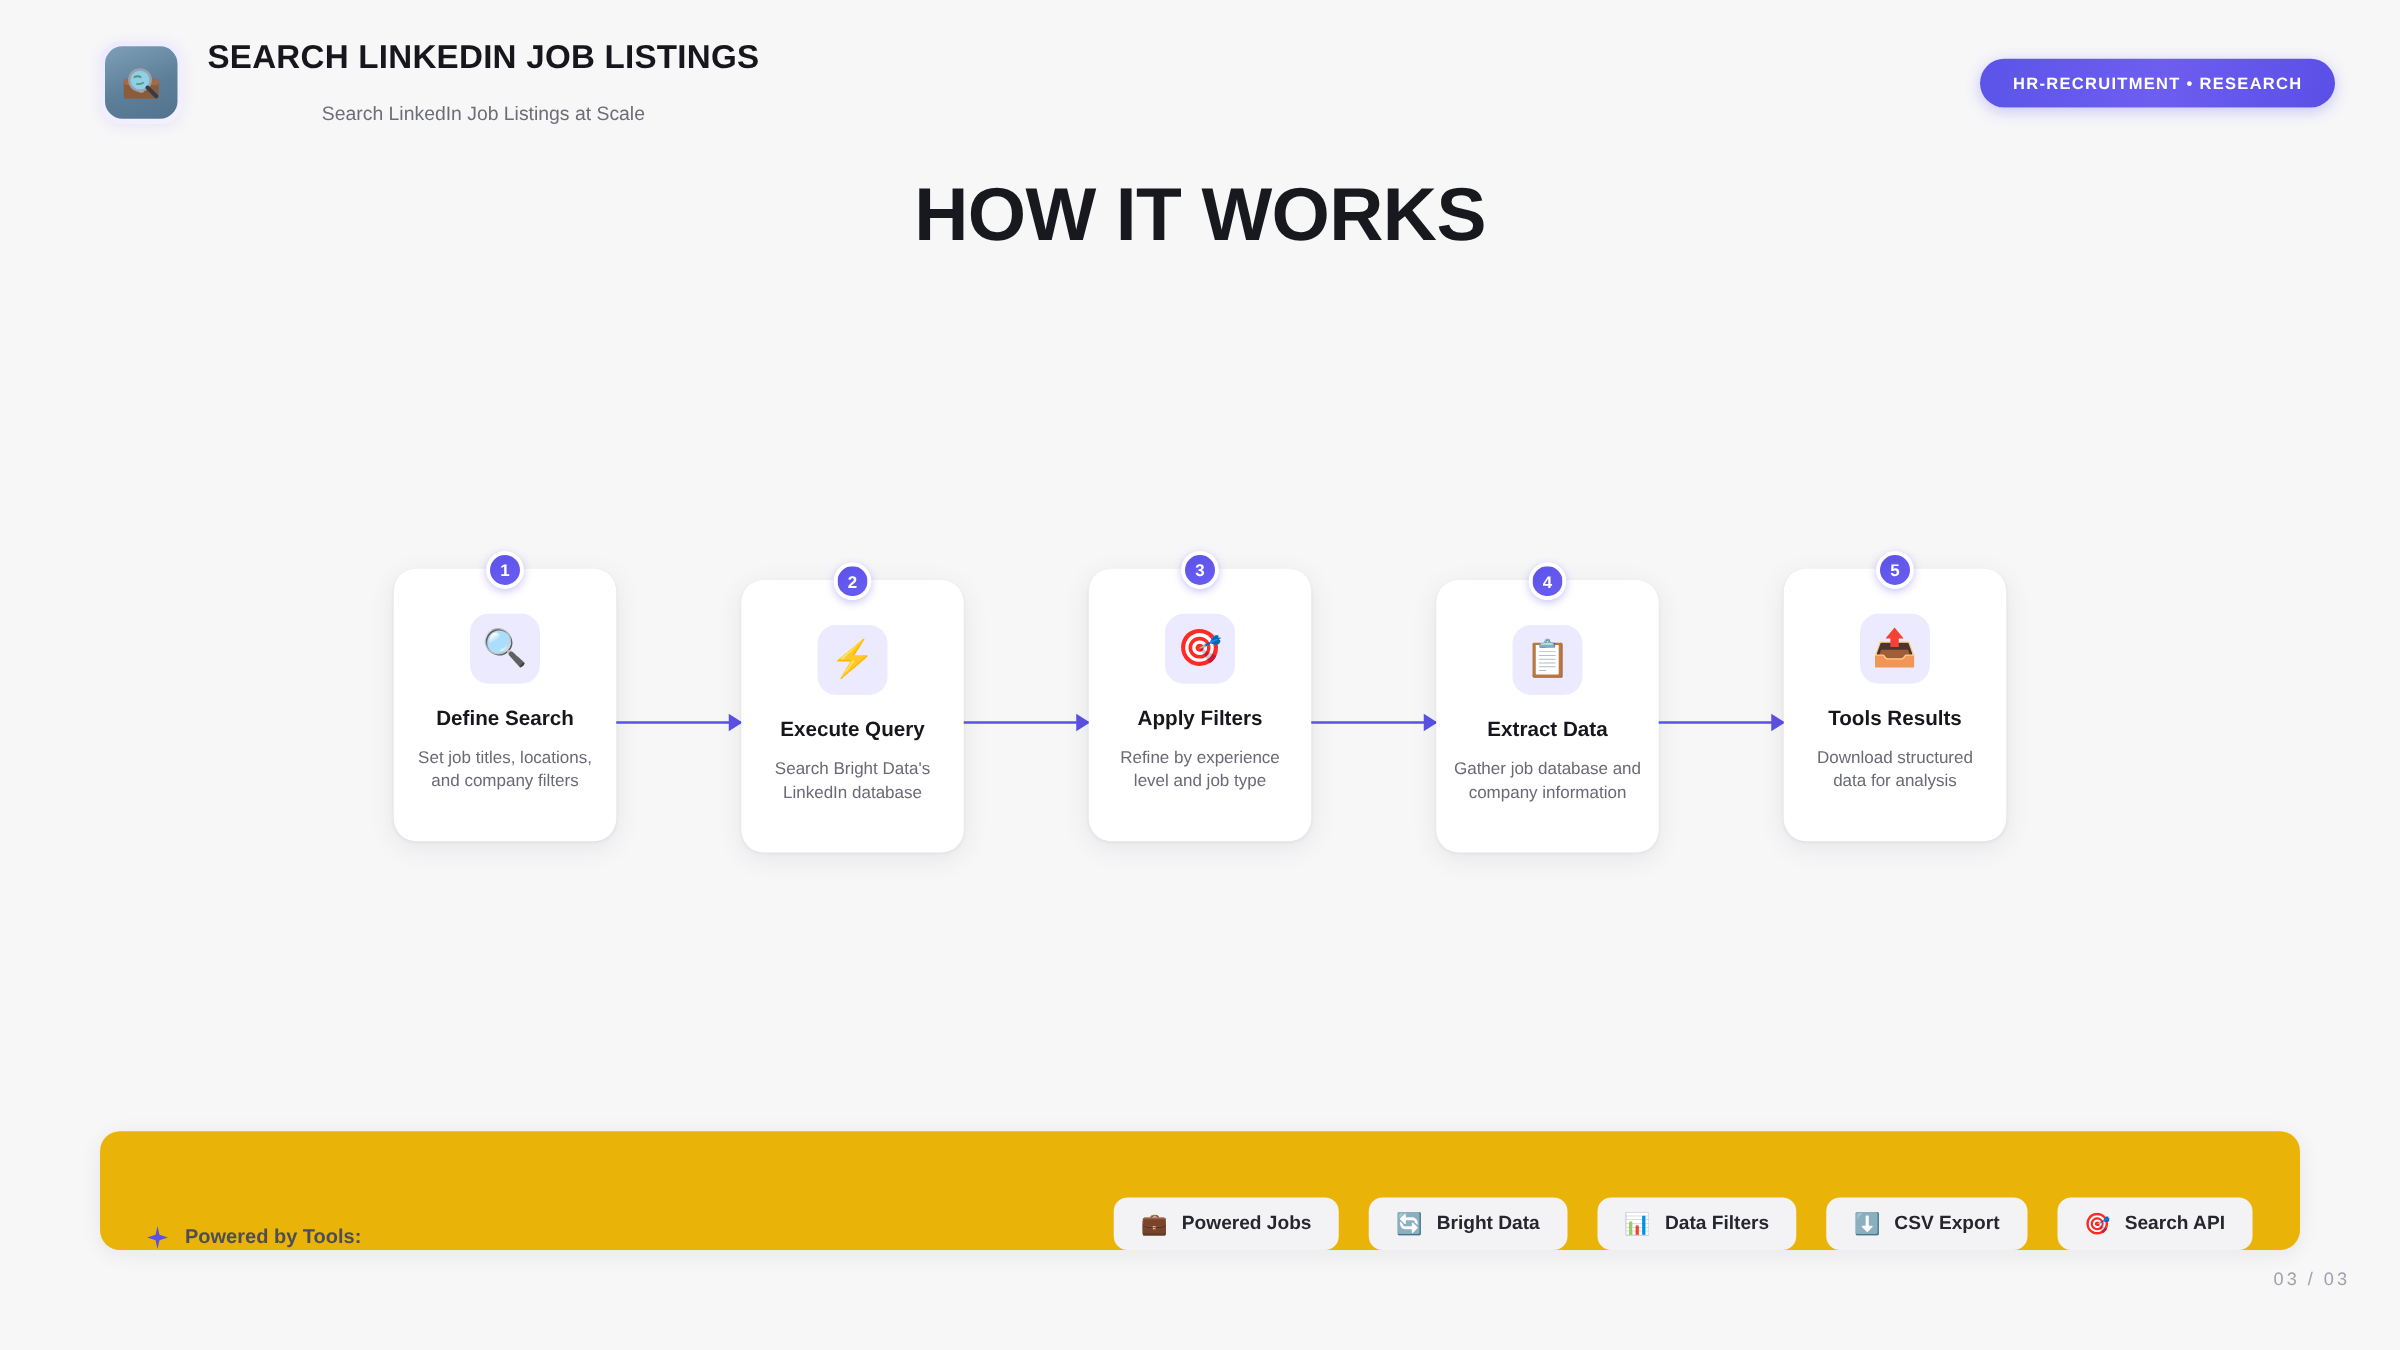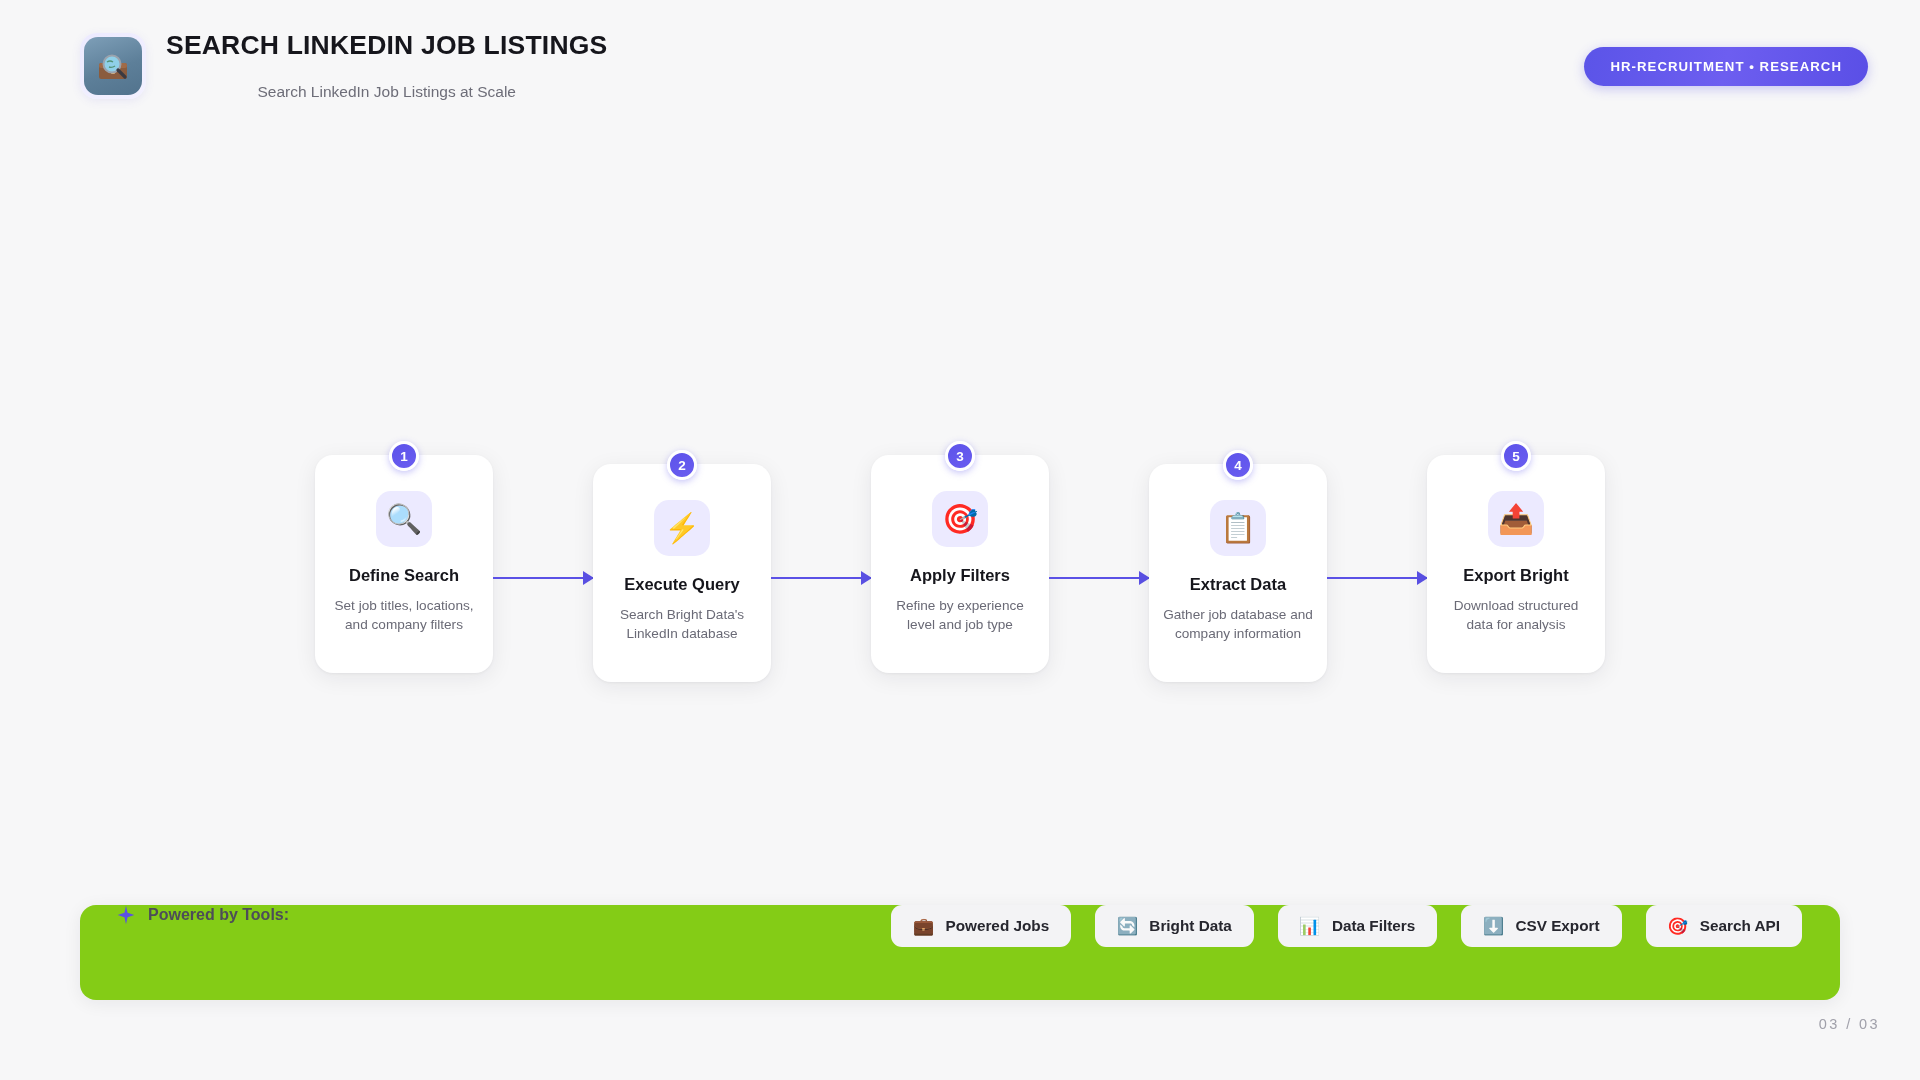--- a/index.html
+++ b/index.html
@@ -213,25 +213,25 @@
     border-bottom: 7px solid transparent;
   }
 
   
   .toolbar {
     position: absolute;
     left: 80px;
     top: 905px;
     width: 1760px;
     height: 95px;
-    background: #84cc16;
+    background: #eab308;
     border-radius: 16px;
     box-shadow: 0 3px 18px rgba(25,25,45,0.07);
     display: flex;
-    align-items: flex-start;
+    align-items: flex-end;
     padding: 0 38px 0 36px;
   }
 
   .powered {
     display: flex;
     align-items: center;
     gap: 12px;
     flex: 0 0 auto;
   }
 
@@ -302,20 +302,21 @@
 
   <div class="title-block">
     <div class="app-title">SEARCH LINKEDIN JOB LISTINGS</div>
     <div class="app-subtitle">Search LinkedIn Job Listings at Scale</div>
   </div>
 
   <div class="header-badge">HR-RECRUITMENT • RESEARCH</div>
 </div>
 
 <div class="hero">
+  <div class="hero-title">HOW IT WORKS</div>
 </div>
 
 <div class="flow">
 
   <div class="step">
     <div class="card">
       <div class="step-badge">1</div>
       <div class="step-icon">🔍</div>
       <div class="step-title">Define Search</div>
       <div class="step-desc">Set job titles, locations, and company filters</div>
@@ -354,21 +355,21 @@
       <div class="step-desc">Gather job database and company information</div>
     </div>
   </div>
 
   <div class="arrow"></div>
 
   <div class="step">
     <div class="card">
       <div class="step-badge">5</div>
       <div class="step-icon">📤</div>
-      <div class="step-title">Export Bright</div>
+      <div class="step-title">Tools Results</div>
       <div class="step-desc">Download structured data for analysis</div>
     </div>
   </div>
 
 </div>
 
 <div class="toolbar">
   <div class="powered">
     <svg class="sparkle-icon" viewBox="0 0 24 24">
       <path d="M12 1 L13.9 9.3 L22 12 L13.9 14.7 L12 23 L10.1 14.7 L2 12 L10.1 9.3 Z" fill="#5b51e6"></path>

